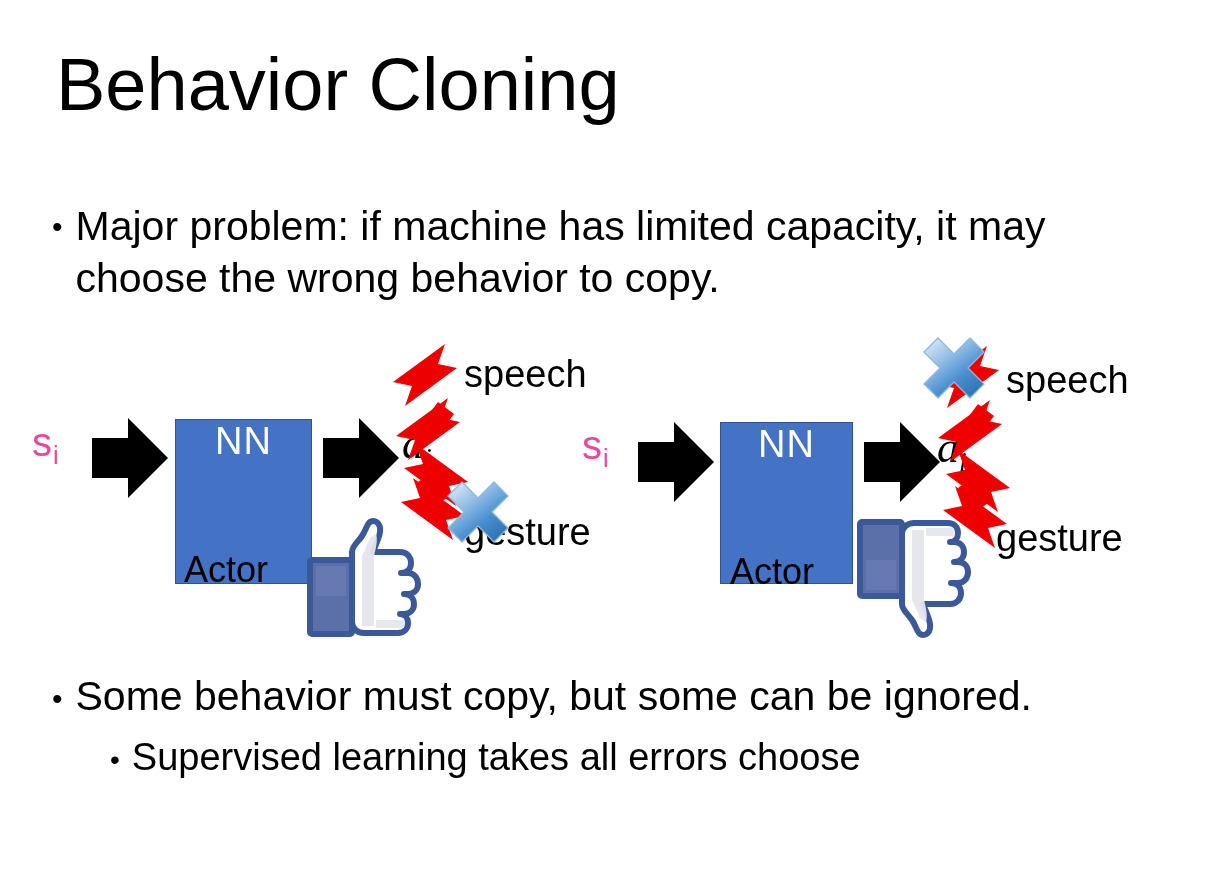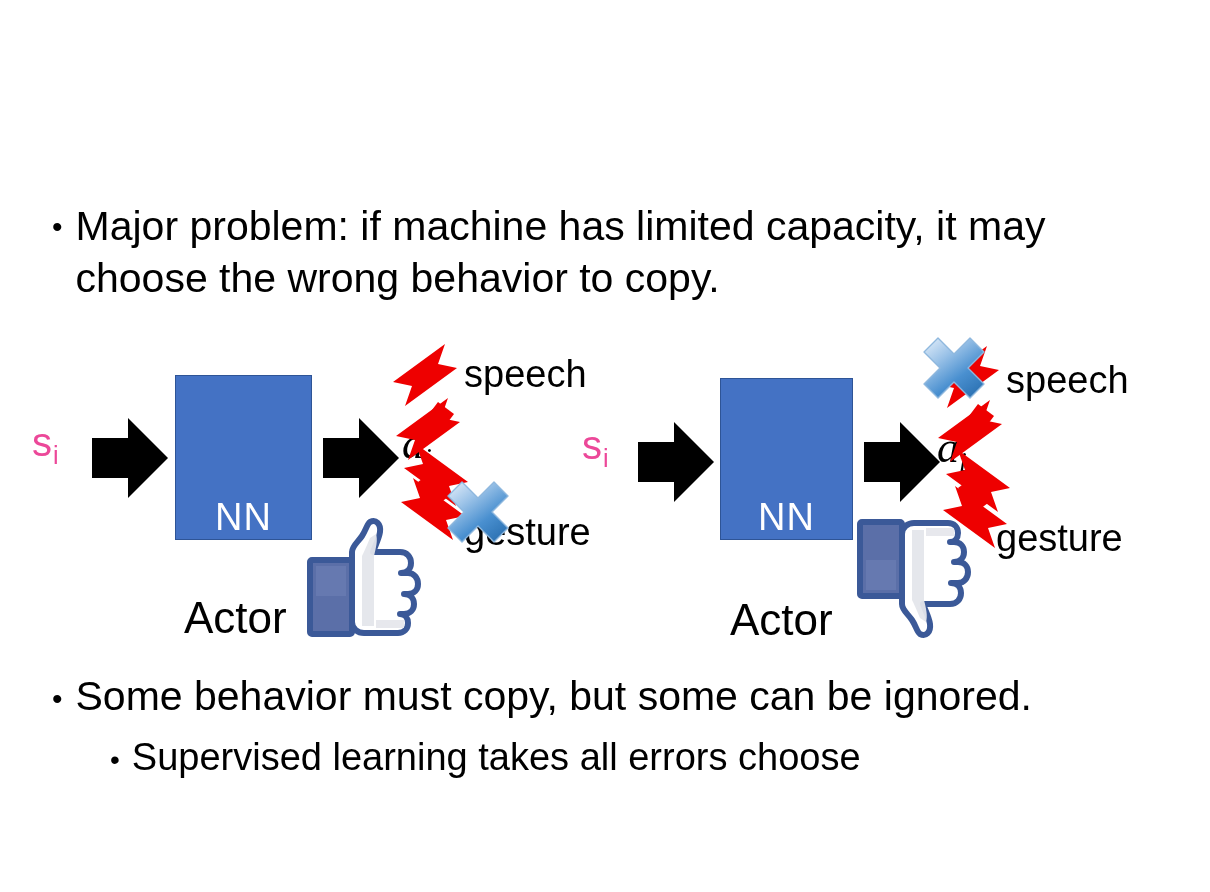--- a/index.html
+++ b/index.html
@@ -120,40 +120,40 @@
     margin-left: 1px;
   }
 
   
   .nn-box {
     position: absolute;
     background: #4472C4;
     border: 1px solid #2E5496;
     box-sizing: border-box;
     display: flex;
-    align-items: flex-end;
+    align-items: flex-start;
     justify-content: center;
+    margin-top: 44px;
   }
   .nn-label {
     color: #ffffff;
     font-family: "Liberation Sans", sans-serif;
     font-size: 38px;
     font-weight: 400;
     letter-spacing: 1px;
   }
 
   
   .actor-label {
     position: absolute;
     font-family: "Liberation Sans", sans-serif;
-    font-size: 44px;
-    color: #000000;
-    white-space: nowrap;
-    line-height: 1;
-    margin-top: 44px;
+    font-size: 36px;
+    color: #000000;
+    white-space: nowrap;
+    line-height: 1;
   }
 
   
   .action-label {
     position: absolute;
     font-family: "Liberation Serif", serif;
     font-style: italic;
     font-size: 44px;
     color: #000000;
     white-space: nowrap;
@@ -184,20 +184,21 @@
     width: 590px;
     height: 310px;
     overflow: visible;
   }
 </style>
 </head>
 <body>
 
 <div id="slide">
 
+  <div id="slide-title">Behavior Cloning</div>
 
   <div class="bullet-block" id="bullet-top">
     <div class="bullet-row">
       <span class="bullet-dot">•</span>
       <span class="bullet-text">Major problem: if machine has limited capacity, it may choose the wrong behavior to copy.</span>
     </div>
   </div>
 
   <div id="diagram-area">
 

